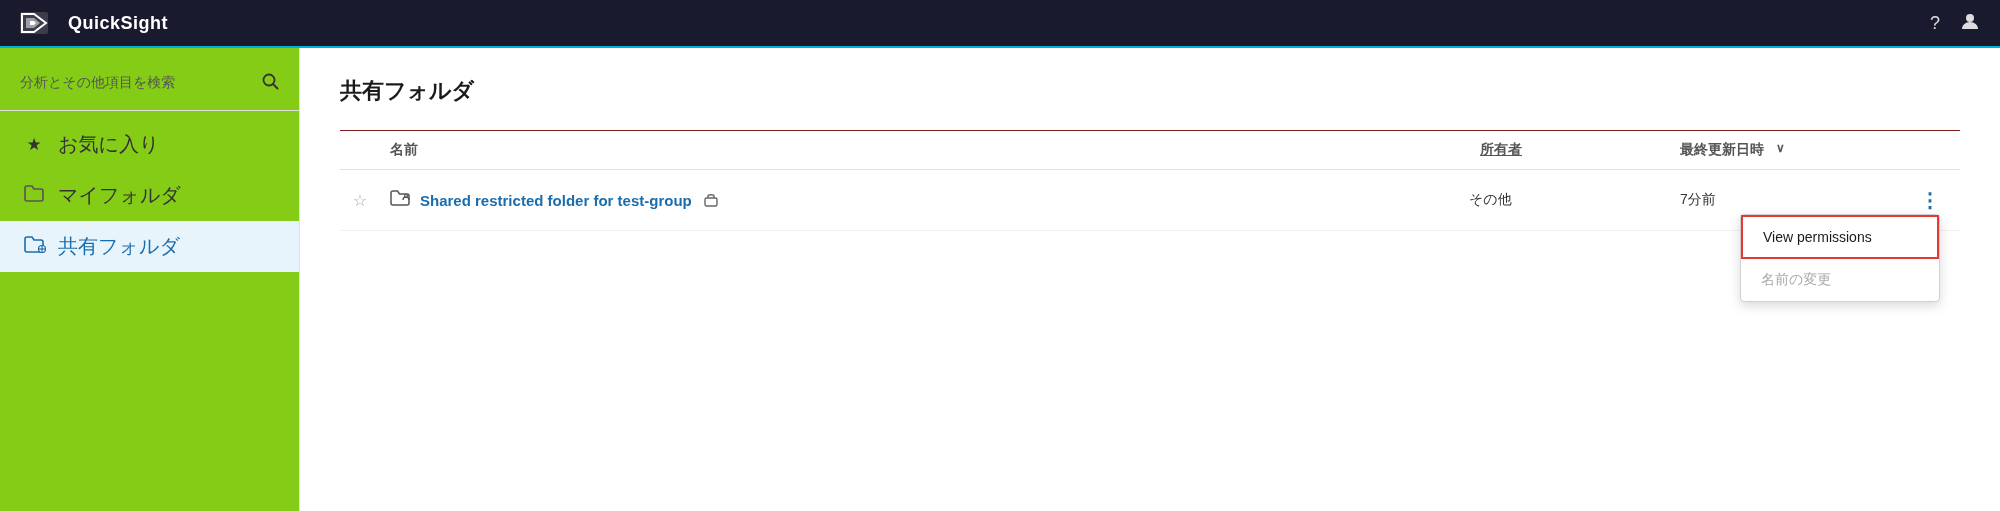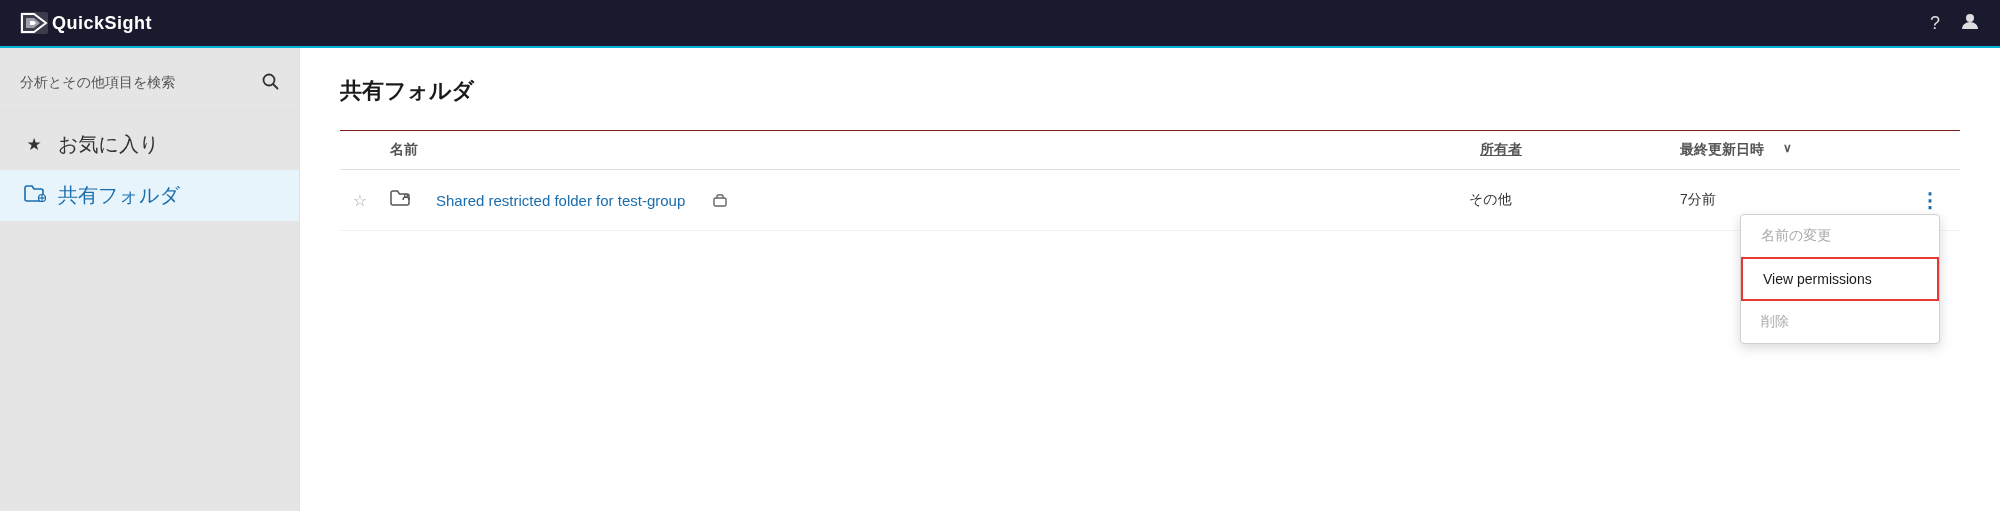--- a/index.html
+++ b/index.html
@@ -18,21 +18,21 @@
       background: #1a1a2e;
       display: flex;
       align-items: center;
       justify-content: space-between;
       padding: 0 20px;
       border-bottom: 2px solid #00b4d8;
     }
     .topbar-left {
       display: flex;
       align-items: center;
-      gap: 4px;
+      gap: 20px;
     }
     .topbar-logo-icon {
       width: 28px;
       height: 22px;
       display: flex;
       align-items: center;
       justify-content: center;
     }
     .topbar-logo-icon svg {
       width: 28px;
@@ -58,21 +58,21 @@
 
     
     .main-layout {
       display: flex;
       height: calc(511px - 48px);
     }
 
     
     .sidebar {
       width: 300px;
-      background: #e5e5e5;
+      background: #84cc16;
       border-right: 1px solid #e0e0e0;
       padding: 16px 0;
       flex-shrink: 0;
     }
     .search-area {
       display: flex;
       align-items: center;
       padding: 8px 20px 16px 20px;
       border-bottom: 1px solid #e0e0e0;
       margin-bottom: 8px;
@@ -135,21 +135,21 @@
       align-items: center;
       padding: 10px 0;
       border-bottom: 1px solid #e0e0e0;
       color: #555;
       font-size: 14px;
       font-weight: 600;
     }
     .col-star { width: 40px; }
     .col-name { flex: 1; padding-left: 10px; }
     .col-owner { width: 200px; text-decoration: underline; }
-    .col-updated { width: 220px; display: flex; align-items: flex-start; gap: 19px; }
+    .col-updated { width: 220px; display: flex; align-items: flex-start; gap: 12px; }
     .col-actions { width: 60px; }
 
     .table-row {
       display: flex;
       align-items: center;
       padding: 14px 0;
       border-bottom: 1px solid #f0f0f0;
       position: relative;
     }
     .star-btn {
@@ -158,22 +158,23 @@
       align-items: center;
       justify-content: center;
       cursor: pointer;
       color: #aaa;
       font-size: 16px;
     }
     .folder-name-cell {
       flex: 1;
       display: flex;
       align-items: center;
-      gap: 24px;
+      gap: 8px;
       padding-left: 10px;
+      font-weight: bold;
     }
     .folder-icon {
       font-size: 18px;
       color: #555;
     }
     .folder-name-text {
       font-size: 15px;
       color: #1a6dad;
       cursor: pointer;
     }
@@ -279,20 +280,28 @@
         </svg>
       </span>
     </div>
 
     <div class="sidebar-item">
       <span class="sidebar-item-icon">★</span>
       <span class="sidebar-item-label">お気に入り</span>
     </div>
 
 
+    <div class="sidebar-item">
+      <span class="sidebar-item-icon">
+        <svg width="20" height="18" viewBox="0 0 20 18" fill="none">
+          <path d="M1 4C1 2.9 1.9 2 3 2H8L10 5H17C18.1 5 19 5.9 19 7V15C19 16.1 18.1 17 17 17H3C1.9 17 1 16.1 1 15V4Z" stroke="#555" stroke-width="1.6" fill="none"></path>
+        </svg>
+      </span>
+      <span class="sidebar-item-label">マイフォルダ</span>
+    </div>
 
     <div class="sidebar-item active">
       <span class="sidebar-item-icon">
         <svg width="22" height="18" viewBox="0 0 22 18" fill="none">
           <path d="M1 4C1 2.9 1.9 2 3 2H8L10 5H17C18.1 5 19 5.9 19 7V15C19 16.1 18.1 17 17 17H3C1.9 17 1 16.1 1 15V4Z" stroke="#1a6dad" stroke-width="1.6" fill="none"></path>
           <circle cx="18" cy="14" r="3.5" fill="#ffffff" stroke="#1a6dad" stroke-width="1.2"></circle>
           <line x1="15" y1="14" x2="21" y2="14" stroke="#1a6dad" stroke-width="1.2"></line>
           <line x1="18" y1="11" x2="18" y2="17" stroke="#1a6dad" stroke-width="1.2"></line>
         </svg>
       </span>
@@ -336,20 +345,19 @@
             </svg>
           </span>
         </div>
         <div class="owner-cell">その他</div>
         <div class="updated-cell">7分前</div>
         <div class="actions-cell col-actions">
           <span class="more-btn">⋮</span>
         </div>
 
         <div class="dropdown-menu">
+          <div class="dropdown-item highlighted">View permissions</div>
           <div class="dropdown-item disabled">名前の変更</div>
-          <div class="dropdown-item highlighted">View permissions</div>
-          <div class="dropdown-item disabled">削除</div>
         </div>
       </div>
     </div>
   </div>
 </div>
 
 </body></html>

